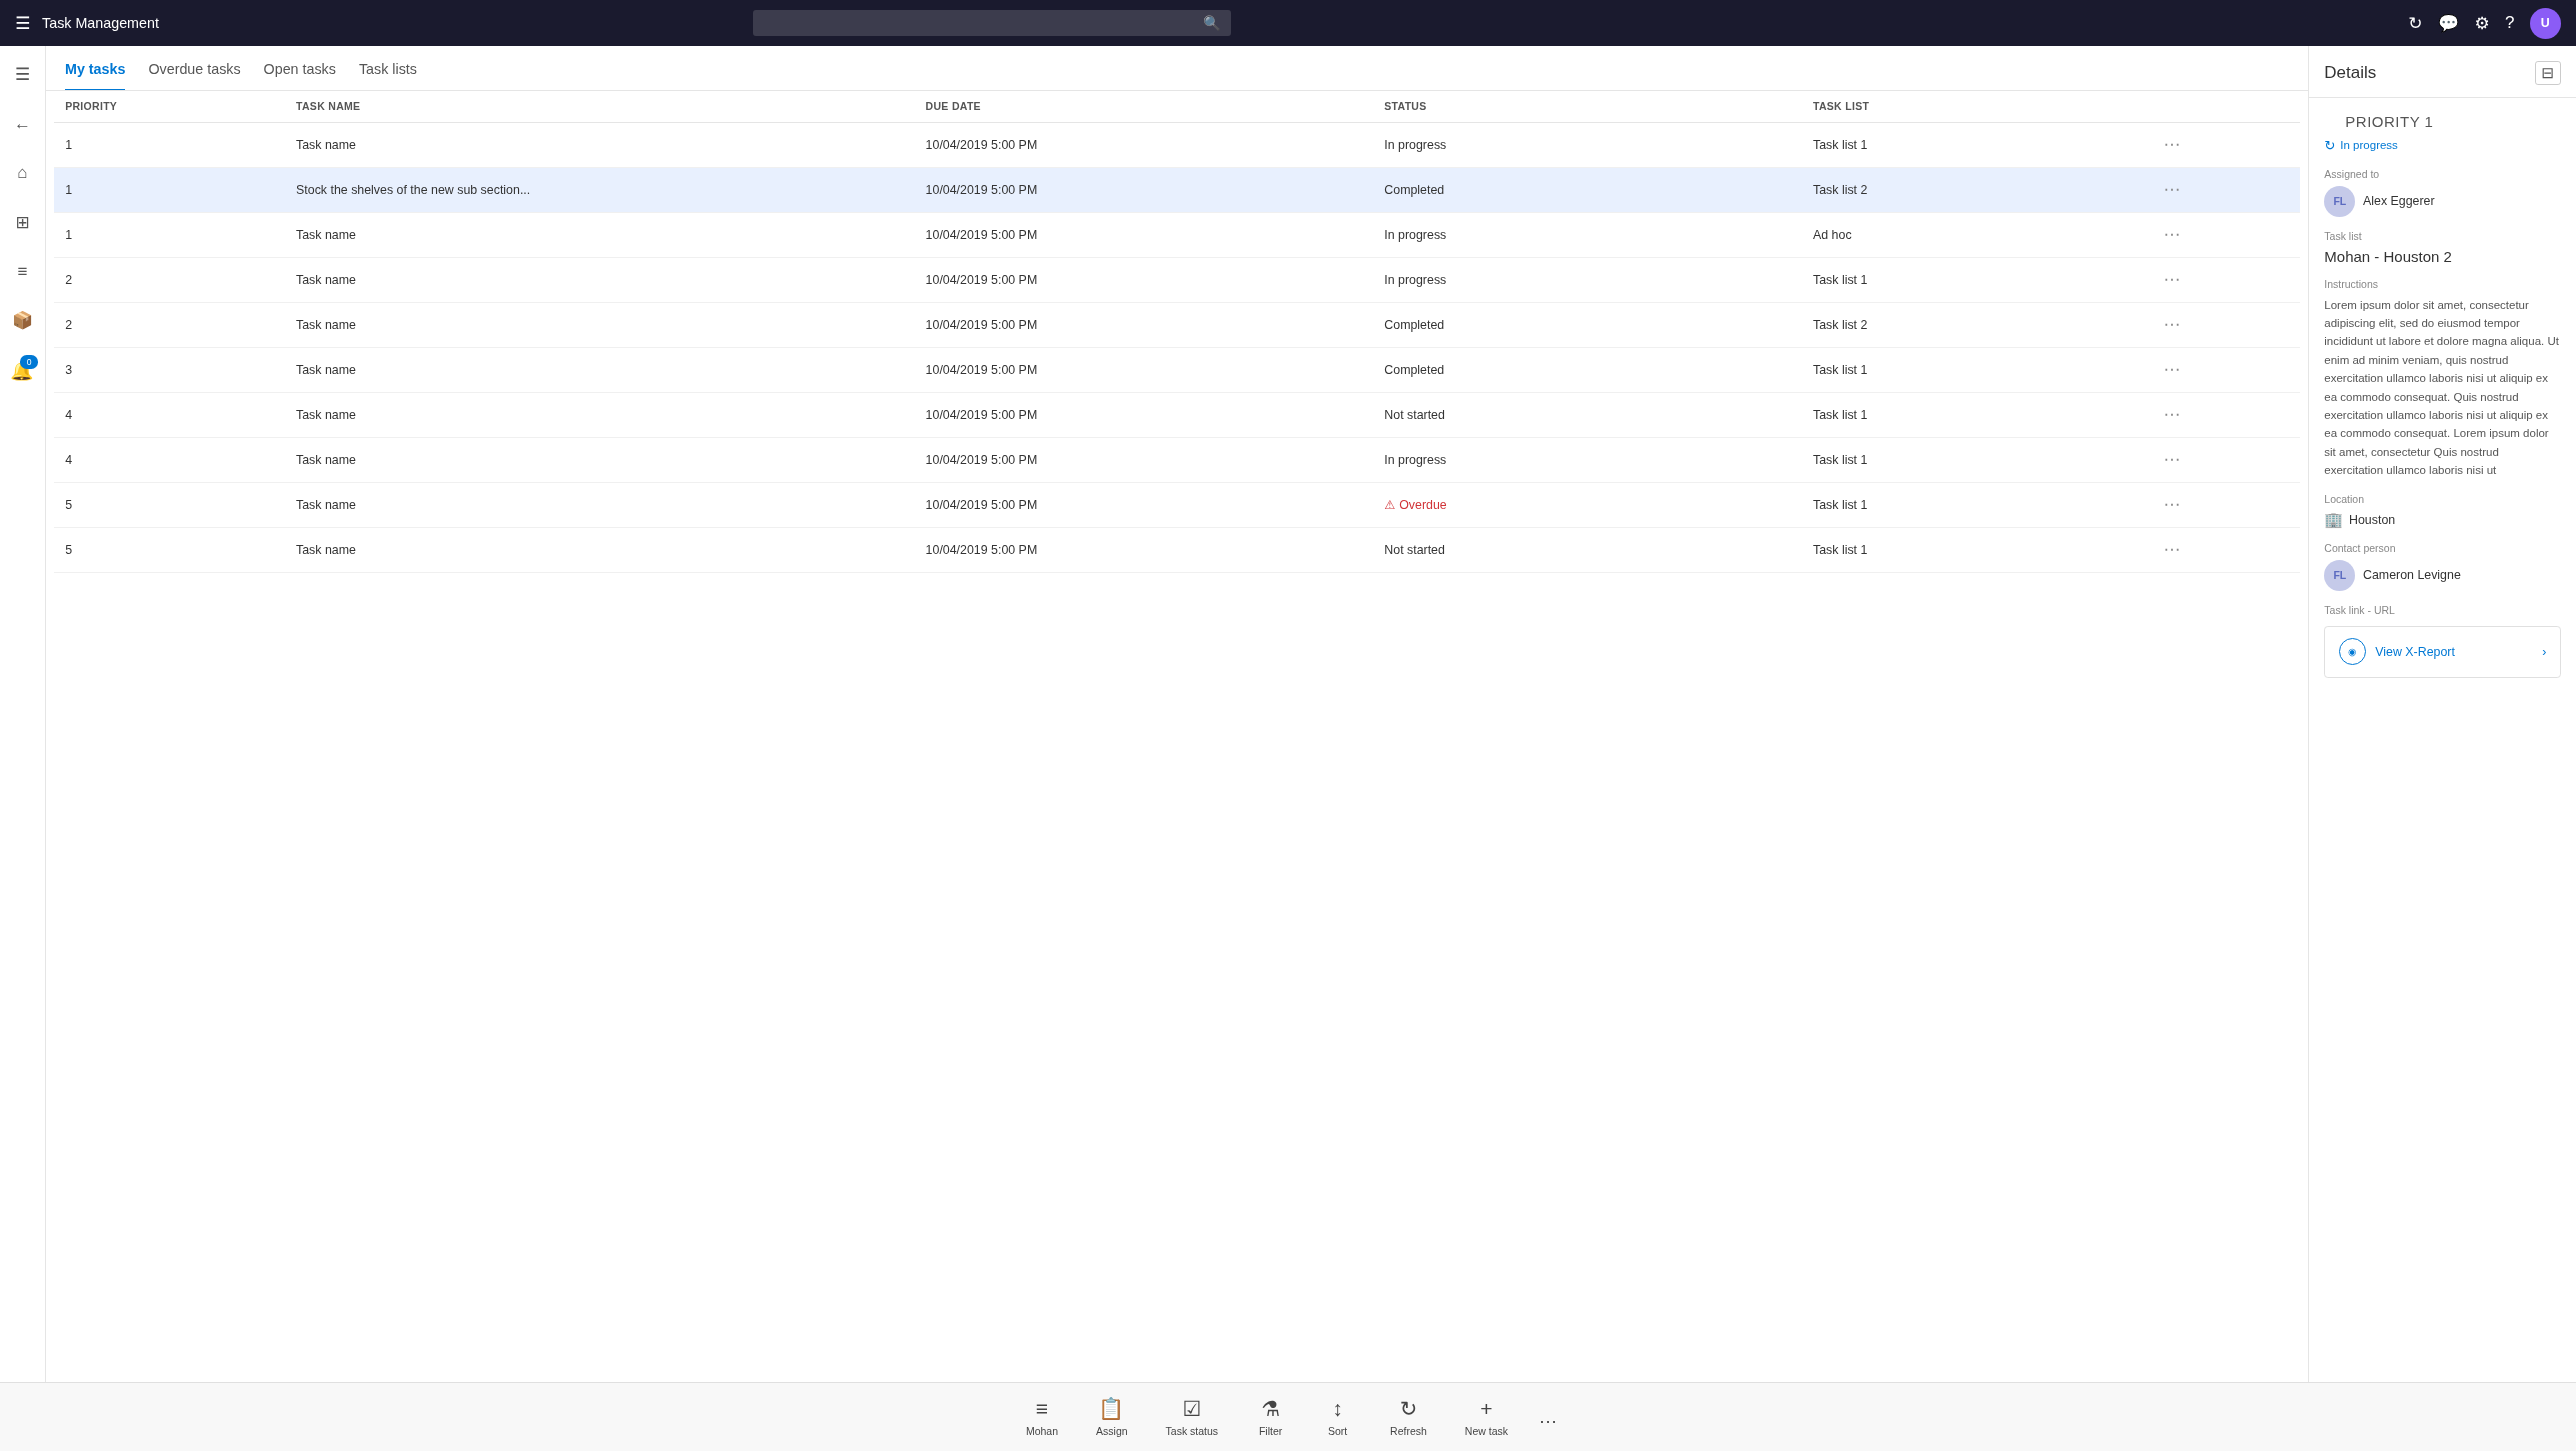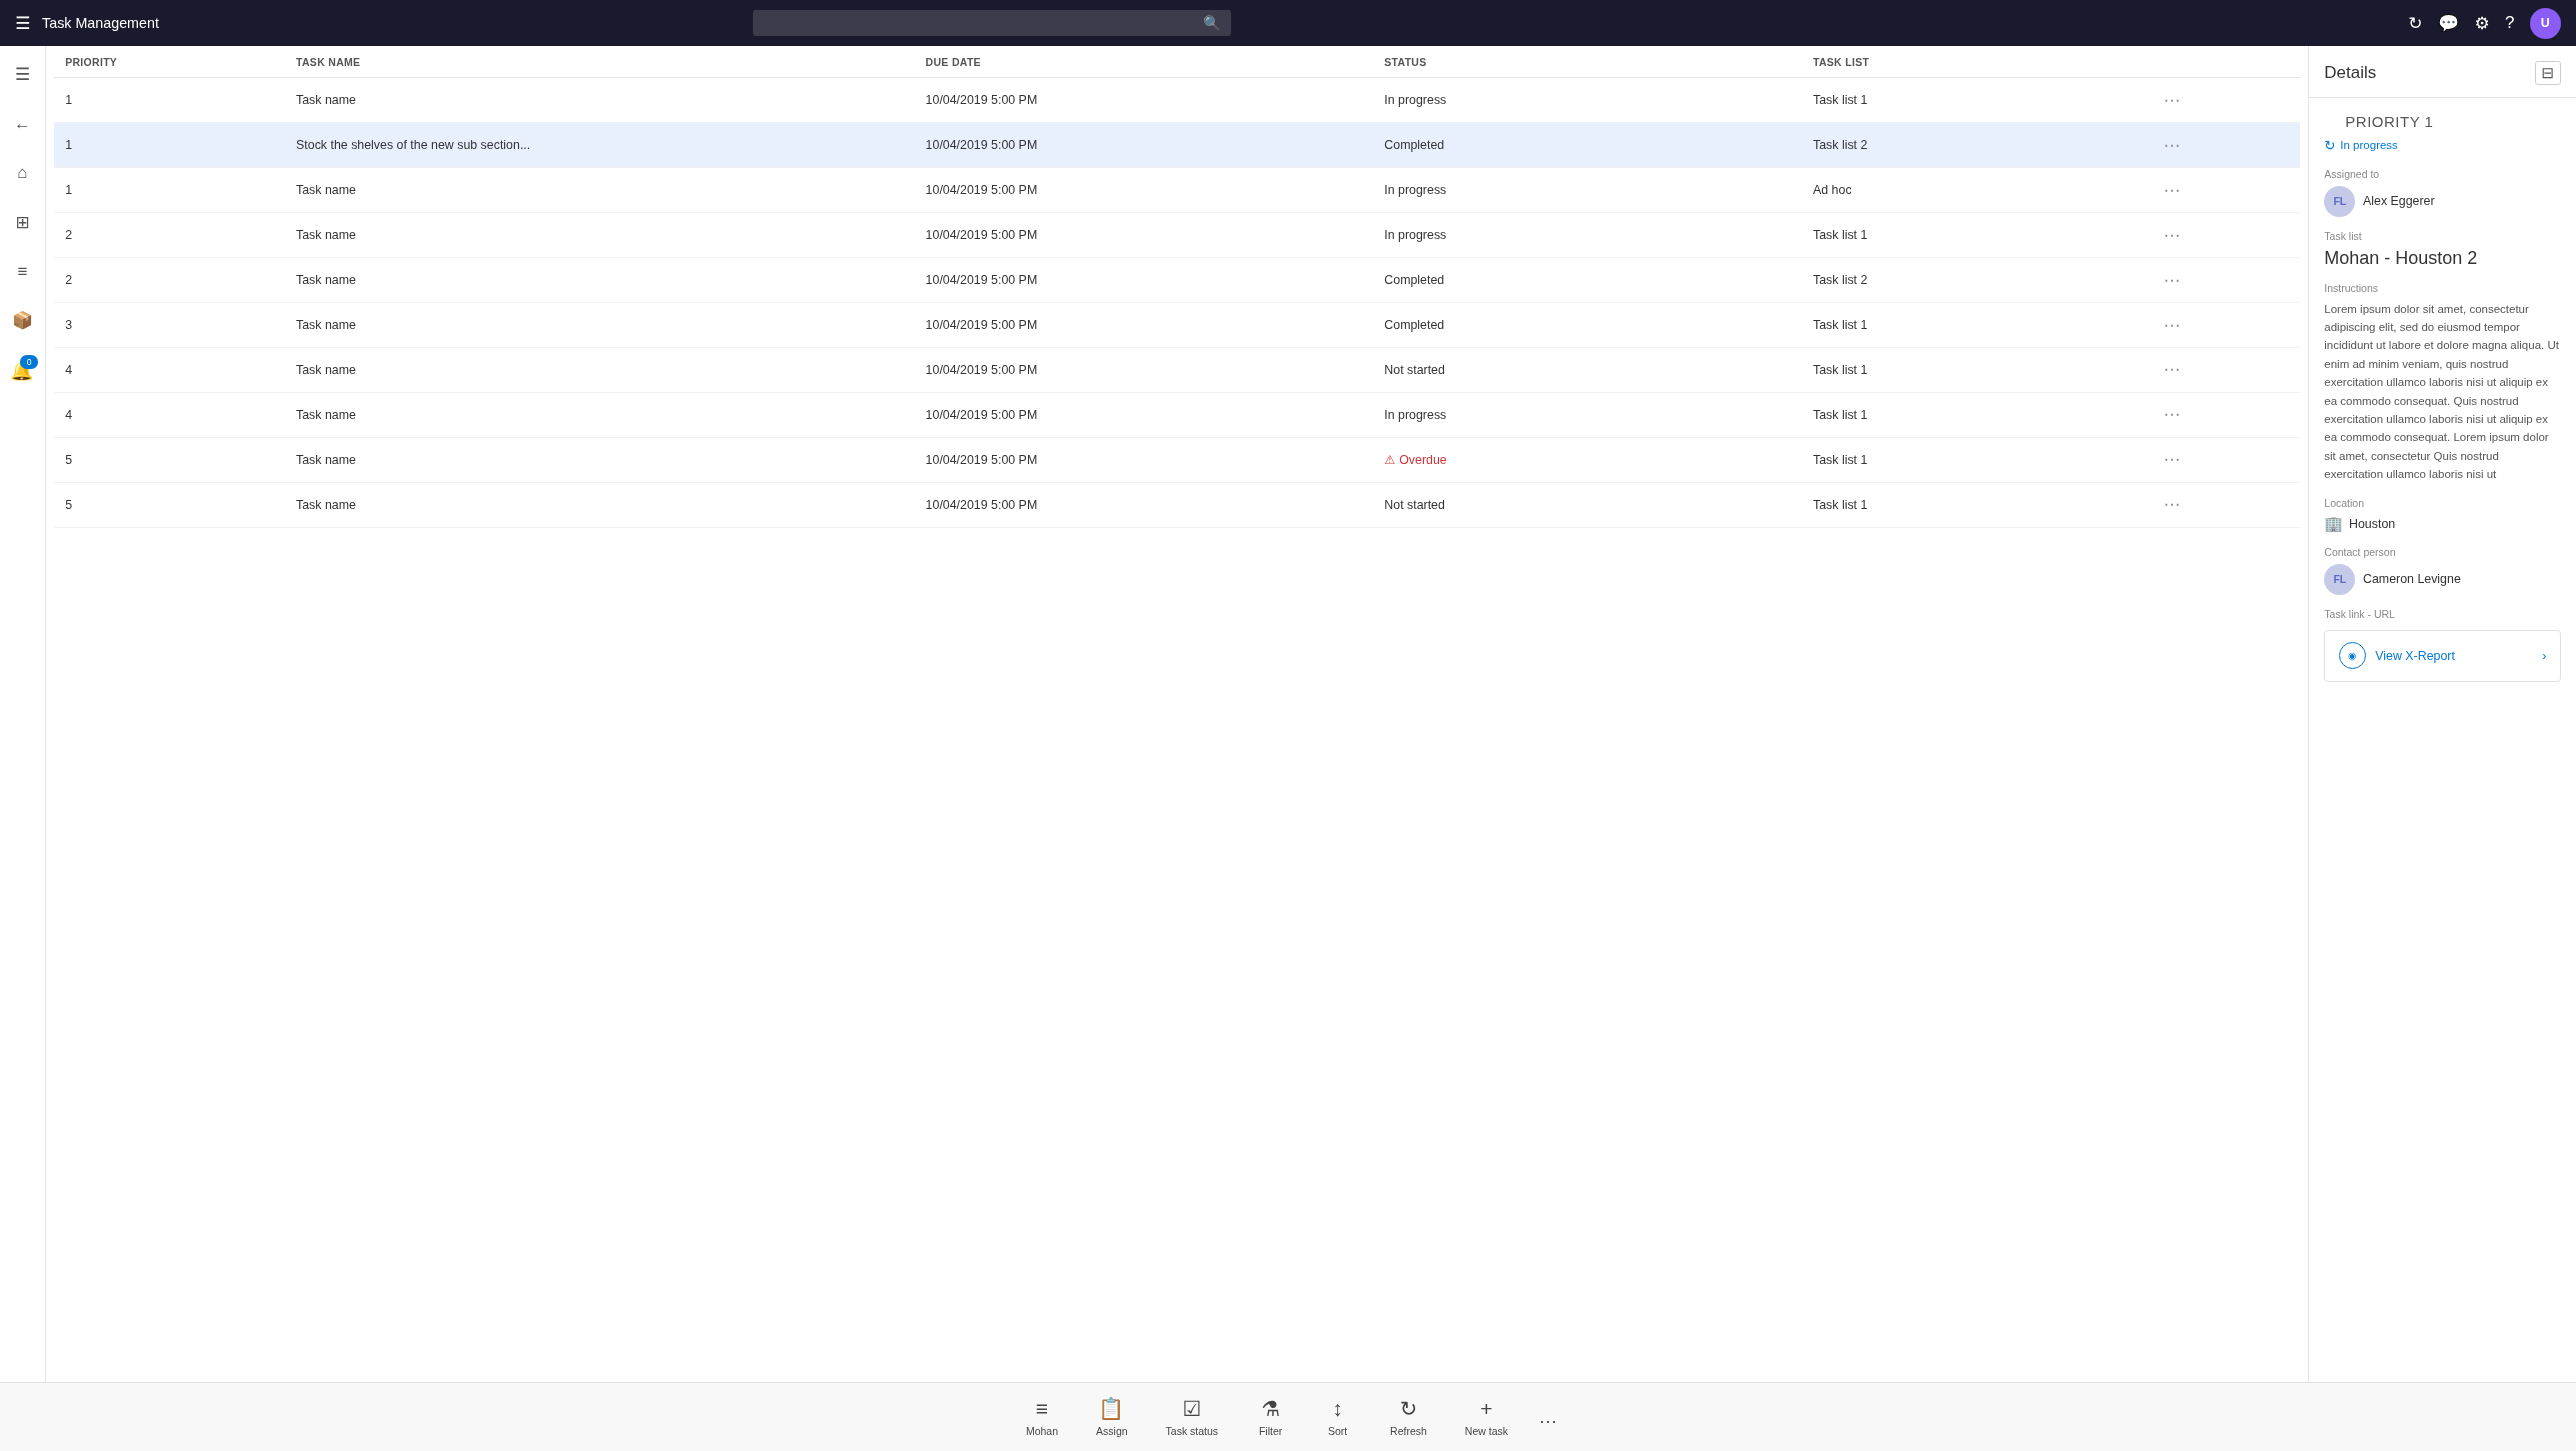--- a/index.html
+++ b/index.html
@@ -258,21 +258,21 @@
       background: #c5cae9;
       display: flex; align-items: center; justify-content: center;
       font-size: 10.5px; font-weight: 600; color: #5c6bc0;
       flex-shrink: 0;
     }
     .details-person-name {
       font-size: 12.4px;
       color: #333;
     }
     .details-field-value {
-      font-size: 18px;
+      font-size: 15px;
       color: #333;
       margin-bottom: 13.4px;
     }
     .details-instructions-text {
       font-size: 11.5px;
       color: #555;
       line-height: 1.6;
       margin-bottom: 13.4px;
     }
     .details-location {
@@ -368,20 +368,26 @@
     <div class="sidebar-icon">⊞</div>
     <div class="sidebar-icon">≡</div>
     <div class="sidebar-icon">📦</div>
     <div class="sidebar-icon sidebar-badge" style="font-size:19px;">🔔</div>
   </div>
 
   <div class="content-area">
 
     <div class="task-panel">
 
+      <div class="tabs">
+        <div class="tab active">My tasks</div>
+        <div class="tab">Overdue tasks</div>
+        <div class="tab">Open tasks</div>
+        <div class="tab">Task lists</div>
+      </div>
 
       <div class="table-container">
         <table>
           <thead>
             <tr>
               <th class="col-priority">PRIORITY</th>
               <th class="col-name">TASK NAME</th>
               <th class="col-date">DUE DATE</th>
               <th class="col-status">STATUS</th>
               <th class="col-tasklist">TASK LIST</th>

